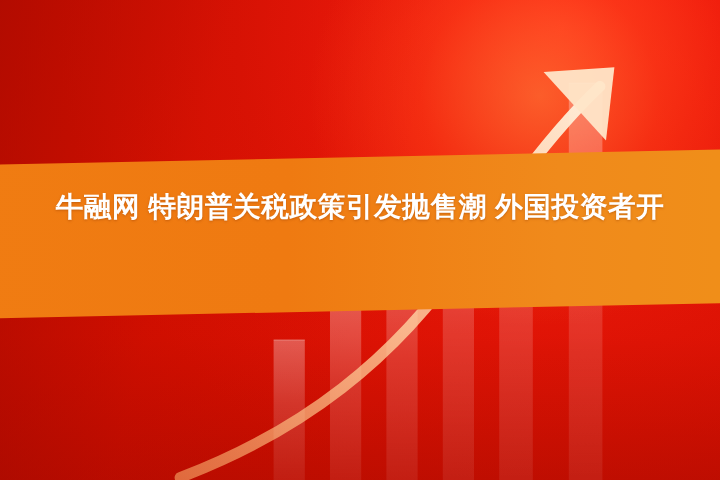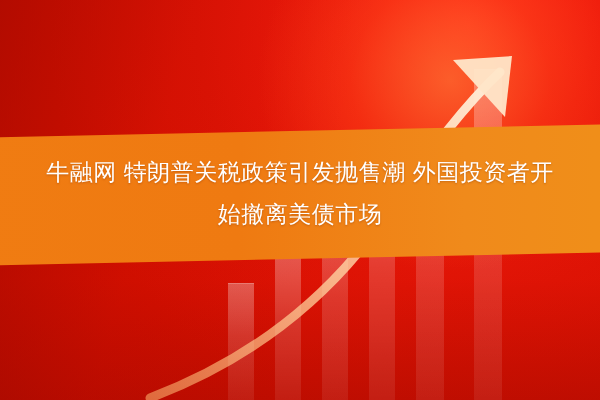--- a/index.html
+++ b/index.html
@@ -79,21 +79,21 @@
   .headline {
     position: absolute;
     left: 0;
     top: 150px;
     width: 600px;
     text-align: center;
     color: #ffffff;
     font-size: 23px;
     line-height: 44px;
     letter-spacing: 0.5px;
-    font-weight: 400;
+    font-weight: 700;
     text-shadow: 0 1px 2px rgba(120,40,0,0.35);
   }
   .line {
     white-space: nowrap;
   }
   .line2 {
     margin-top: -2px;
   }
 </style>
 </head>
@@ -125,16 +125,15 @@
       </defs>
       <path d="M150 398 C 250 360, 330 300, 390 210 C 430 150, 465 105, 500 72" fill="none" stroke="url(#arrowGrad)" stroke-width="9" stroke-linecap="round"></path>
       <path d="M453 60 L512 56 L505 117 Z" fill="#ffe6c8" fill-opacity="0.95"></path>
     </svg>
   </div>
 
   <div class="band"></div>
 
   <div class="headline">
     <div class="line line1">牛融网 特朗普关税政策引发抛售潮 外国投资者开</div>
-    <div class="line line2">始撤离美债市场</div>
   </div>
 
 </div>
 
 </body></html>

